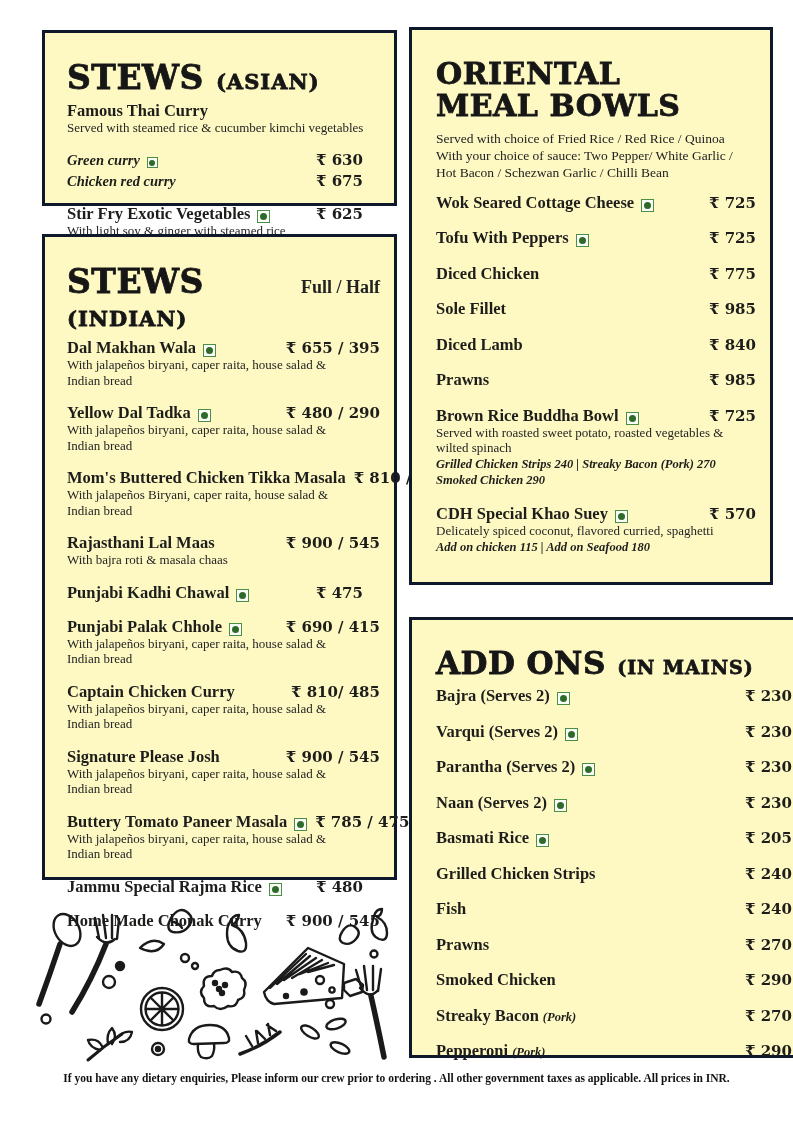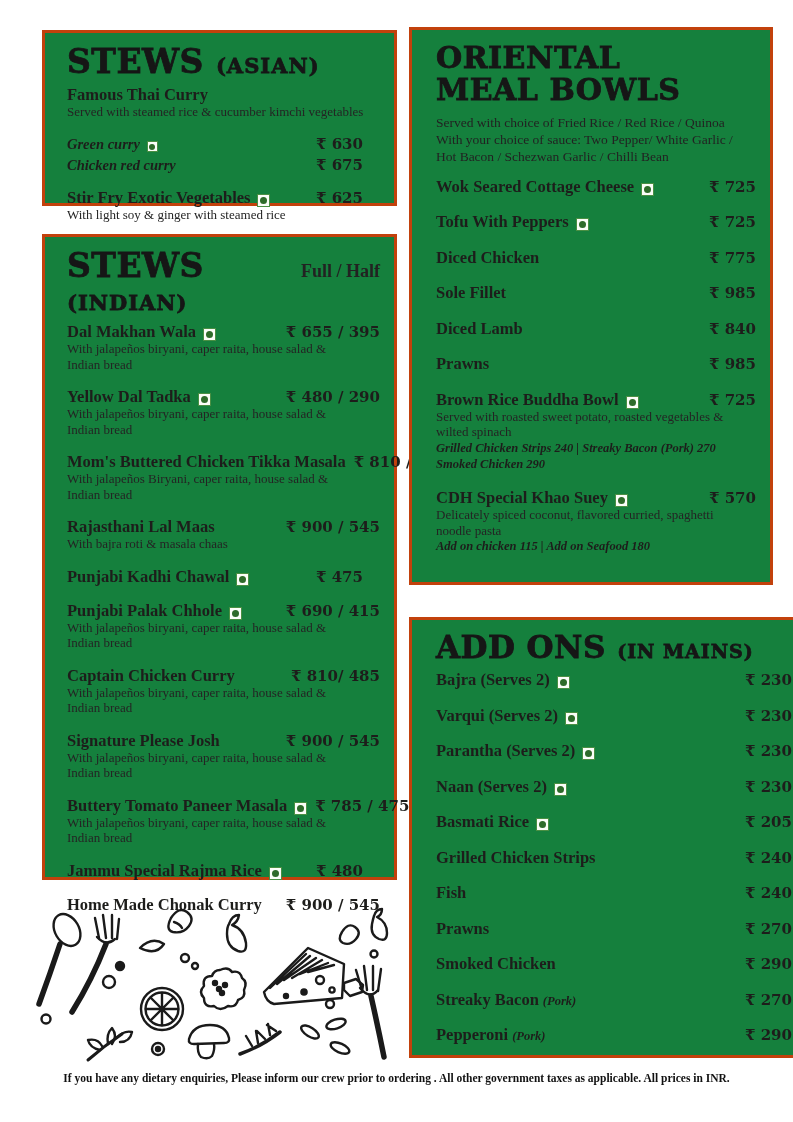--- a/index.html
+++ b/index.html
@@ -3,22 +3,22 @@
 <meta charset="utf-8">
 <style>
   * { margin:0; padding:0; box-sizing:border-box; }
   html,body { background:#ffffff; }
   body {
     width:793px; height:1122px; position:relative;
     font-family:"Liberation Serif","DejaVu Serif",serif;
     color:#1d1d1b;
   }
   .box {
-    position:absolute; border:3px solid #c2410c; background:#15803d;
-    padding:12px 14px 10px 22px;
+    position:absolute; border:3px solid #0f172a; background:#fef9c3;
+    padding:28px 14px 10px 22px;
   }
   #box-stews-asian  { left:42px;  top:30px;  width:355px; height:176px; }
   #box-stews-indian { left:42px;  top:234px; width:355px; height:646px; }
   #box-oriental     { left:409px; top:27px;  width:364px; height:558px; padding-left:24px; }
   #box-addons       { left:409px; top:617px; width:400px; height:441px; padding-left:24px; }
 
   .heading-row { display:flex; align-items:baseline; justify-content:space-between; margin-bottom:7px; }
   .section-title {
     font-family:"DejaVu Serif",serif; font-weight:bold;
     font-size:33px; line-height:1.0; letter-spacing:.5px;
@@ -273,21 +273,20 @@
           <div class="item-note">Smoked Chicken 290</div>
         </div>
         <div class="menu-item">
           <div class="row">
             <span class="name-wrap"><span class="item-name">CDH Special Khao Suey</span><span class="veg-mark">
                 <span class="veg-dot"></span>
               </span></span>
             <span class="price">₹ 570</span>
           </div>
           <div class="item-desc">Delicately spiced coconut, flavored curried, spaghetti</div>
-          <div class="item-desc">noodle pasta</div>
           <div class="item-note">Add on chicken 115 | Add on Seafood 180</div>
         </div>
       </div>
   </section>
 
   <section class="box" id="box-addons">
     <div class="heading-row">
       <h2 class="section-title"><span>ADD ONS</span> <span class="section-subtitle">(IN MAINS)</span></h2>
     </div>
     <div class="items">

